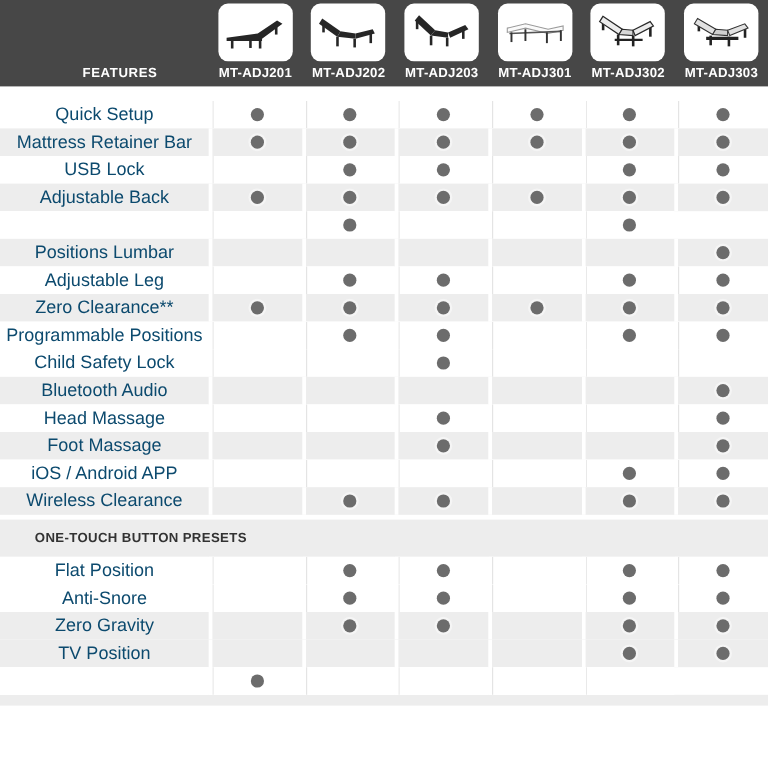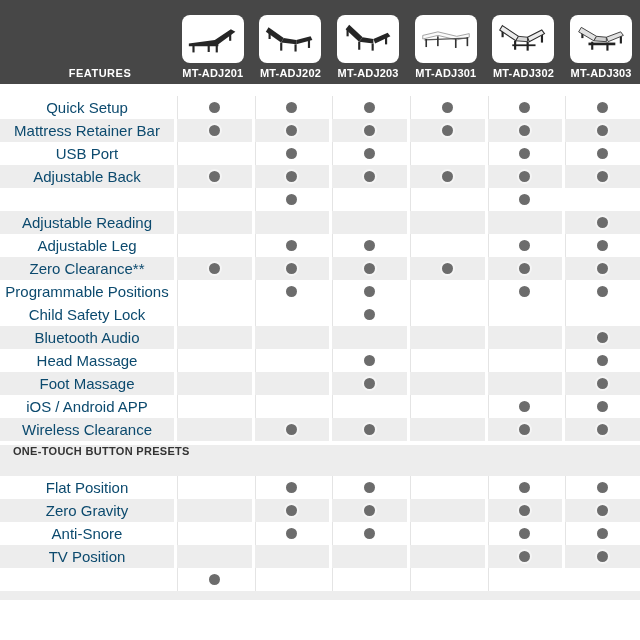--- a/index.html
+++ b/index.html
@@ -2,21 +2,21 @@
 <html><head>
 <meta charset="utf-8">
 <style>
   html,body{margin:0;padding:0;background:#fff;}
   .stage{
     position:relative;width:640px;height:640px;overflow:hidden;background:#fff;
     font-family:"Liberation Sans",sans-serif;
   }
   
   .hdr{
-    height:84px;background:#474747;
+    height:72px;background:#474747;
     display:grid;grid-template-columns:174px repeat(6,1fr);
   }
   .hcell{display:flex;flex-direction:column;align-items:center;justify-content:flex-end;padding-bottom:5px;}
   .hcell.feat{align-items:center;padding-left:26px;}
   .features-label{color:#fff;font-size:11px;font-weight:bold;letter-spacing:.5px;}
   .tile{
     width:62px;height:48px;background:#fff;border-radius:8px;
     display:flex;align-items:center;justify-content:center;margin-bottom:4px;
   }
   .model{color:#fff;font-size:11px;font-weight:bold;letter-spacing:.2px;}
@@ -25,21 +25,21 @@
   .row{display:grid;grid-template-columns:174px repeat(6,1fr);height:23px;}
   .cell{display:flex;align-items:center;justify-content:center;background:#fff;}
   .row.dark .cell{background:#ededed;}
   .cell + .cell{border-left:3px solid #fff;}
   .row.light .cell + .cell{box-shadow:inset 1px 0 0 #e4e4e4;}
   .fcell{font-size:15px;color:#0c4a6e;white-space:nowrap;}
   .dot{width:11px;height:11px;border-radius:50%;background:#6c6c6c;}
   .row.dark .dot{box-shadow:0 0 0 2px rgba(255,255,255,.45);}
   .section-band{
     height:31px;background:#ededed;margin-top:4px;
-    display:flex;padding-left:13px;box-sizing:border-box;
+    display:flex;align-items:center;padding-left:29px;box-sizing:border-box;
   }
   .section-band span{font-size:11px;font-weight:bold;color:#333;letter-spacing:.3px;}
   .bottom-strip{height:9px;background:#ededed;}
 </style>
 </head>
 <body>
 
 <div class="stage">
 
   <header class="hdr">
@@ -174,21 +174,21 @@
           <span class="dot"></span>
         </div>
         <div class="cell">
           <span class="dot"></span>
         </div>
         <div class="cell">
           <span class="dot"></span>
         </div>
       </div>
       <div class="row light">
-        <div class="cell fcell">USB Port</div>
+        <div class="cell fcell">USB Lock</div>
         <div class="cell"></div>
         <div class="cell">
           <span class="dot"></span>
         </div>
         <div class="cell">
           <span class="dot"></span>
         </div>
         <div class="cell"></div>
         <div class="cell">
           <span class="dot"></span>
@@ -224,21 +224,21 @@
         <div class="cell">
           <span class="dot"></span>
         </div>
         <div class="cell"></div>
         <div class="cell"></div>
         <div class="cell">
           <span class="dot"></span>
         </div>
       </div>
       <div class="row dark">
-        <div class="cell fcell">Adjustable Reading</div>
+        <div class="cell fcell">Positions Lumbar</div>
         <div class="cell"></div>
         <div class="cell"></div>
         <div class="cell"></div>
         <div class="cell"></div>
         <div class="cell"></div>
         <div class="cell">
           <span class="dot"></span>
         </div>
       </div>
       <div class="row light">
@@ -387,54 +387,54 @@
           <span class="dot"></span>
         </div>
         <div class="cell"></div>
         <div class="cell">
           <span class="dot"></span>
         </div>
         <div class="cell">
           <span class="dot"></span>
         </div>
       </div>
+      <div class="row light">
+        <div class="cell fcell">Anti-Snore</div>
+        <div class="cell"></div>
+        <div class="cell">
+          <span class="dot"></span>
+        </div>
+        <div class="cell">
+          <span class="dot"></span>
+        </div>
+        <div class="cell"></div>
+        <div class="cell">
+          <span class="dot"></span>
+        </div>
+        <div class="cell">
+          <span class="dot"></span>
+        </div>
+      </div>
       <div class="row dark">
         <div class="cell fcell">Zero Gravity</div>
         <div class="cell"></div>
         <div class="cell">
           <span class="dot"></span>
         </div>
         <div class="cell">
           <span class="dot"></span>
         </div>
         <div class="cell"></div>
         <div class="cell">
           <span class="dot"></span>
         </div>
         <div class="cell">
           <span class="dot"></span>
         </div>
       </div>
-      <div class="row light">
-        <div class="cell fcell">Anti-Snore</div>
-        <div class="cell"></div>
-        <div class="cell">
-          <span class="dot"></span>
-        </div>
-        <div class="cell">
-          <span class="dot"></span>
-        </div>
-        <div class="cell"></div>
-        <div class="cell">
-          <span class="dot"></span>
-        </div>
-        <div class="cell">
-          <span class="dot"></span>
-        </div>
-      </div>
       <div class="row dark">
         <div class="cell fcell">TV Position</div>
         <div class="cell"></div>
         <div class="cell"></div>
         <div class="cell"></div>
         <div class="cell"></div>
         <div class="cell">
           <span class="dot"></span>
         </div>
         <div class="cell">

